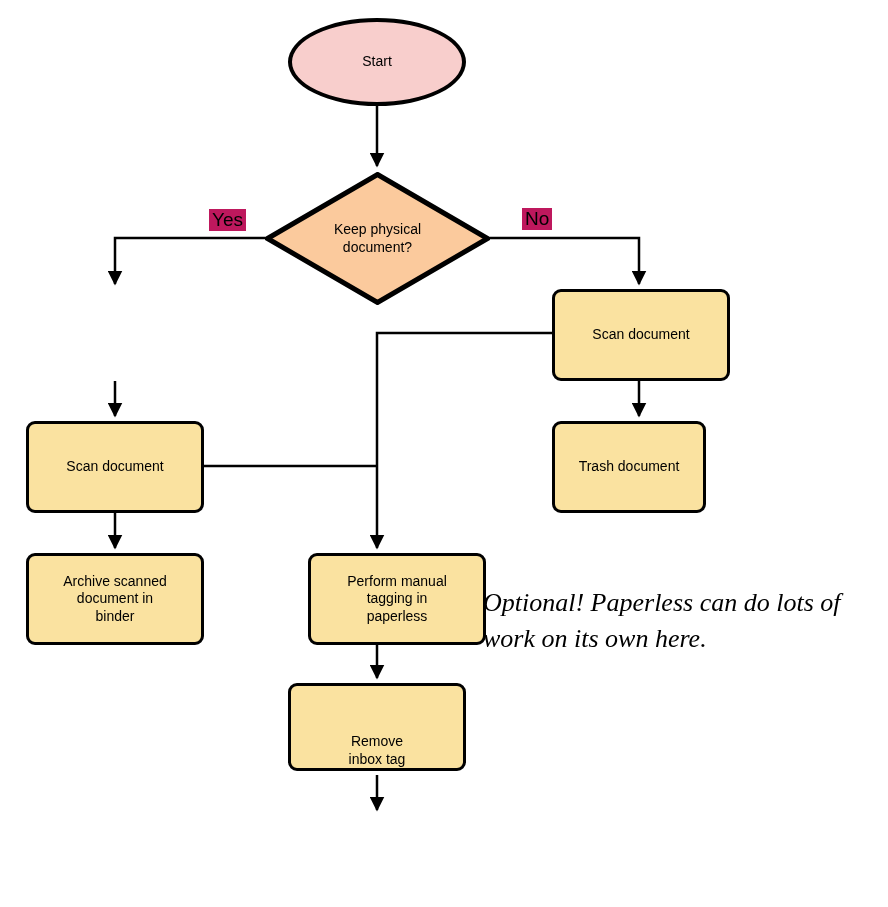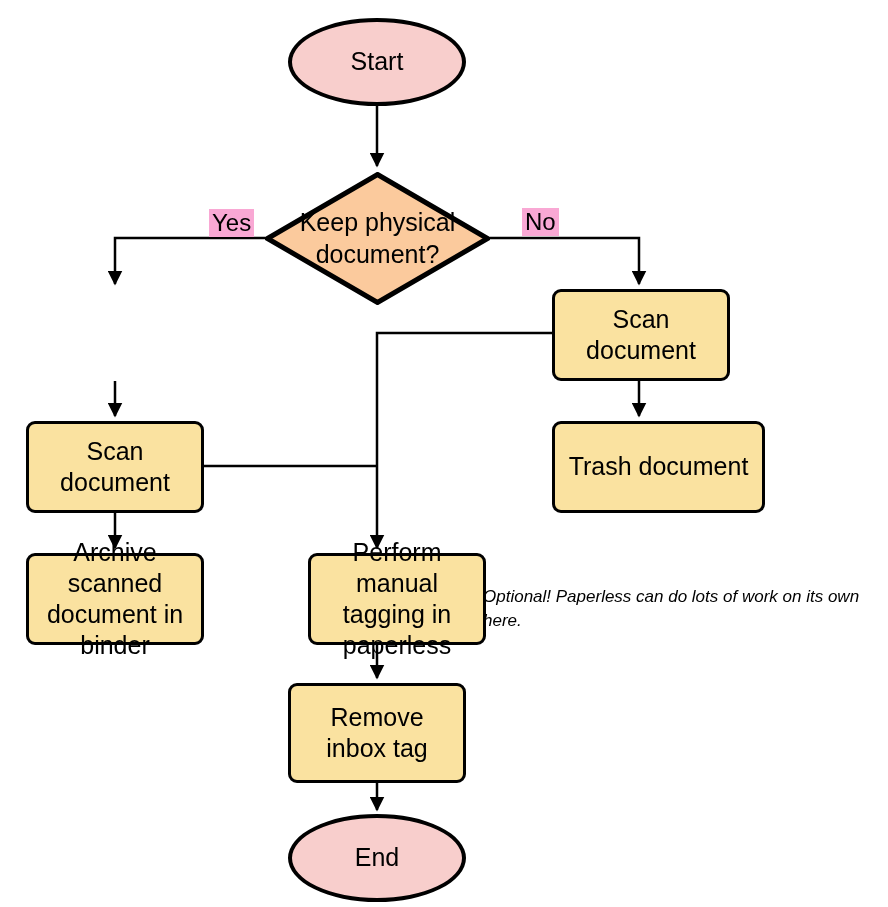--- a/index.html
+++ b/index.html
@@ -27,21 +27,21 @@
     pointer-events: none;
   }
   .node {
     position: absolute;
     box-sizing: border-box;
     display: flex;
     align-items: center;
     justify-content: center;
     text-align: center;
     color: #000000;
-    font-size: 25px;
+    font-size: 14px;
     line-height: 1.25;
     white-space: pre-line;
     z-index: 3;
   }
   .node.process {
     border: 3px solid #000000;
     border-radius: 9px;
     background: #fae2a0;
   }
   .node.terminator {
@@ -59,34 +59,35 @@
     top: 0;
     width: 100%;
     height: 100%;
   }
   .decision-label {
     position: relative;
     z-index: 2;
   }
   .edge-label {
     position: absolute;
-    font-size: 24px;
+    font-size: 19px;
     color: #000000;
-    background: #f9a8d4;
+    background: #be185d;
     padding: 0 3px;
     z-index: 4;
     white-space: nowrap;
   }
   .note {
     position: absolute;
-    font-size: 17px;
+    font-size: 26px;
     font-style: italic;
     color: #000000;
     line-height: 1.4;
     z-index: 4;
+    font-family: Liberation Serif, serif;
   }
 </style>
 </head>
 <body>
 
 <div id="canvas">
 
   <svg id="edges" width="888" height="907" viewBox="0 0 888 907" aria-hidden="true">
     <defs>
       <marker id="arrow" viewBox="0 0 10 10" refX="9" refY="5" markerWidth="6" markerHeight="6" orient="auto-start-reverse">
@@ -138,34 +139,31 @@
   <div class="node process" style="left:26px; top:553px; width:178px; height:92px;">
     <span>Archive scanned
 document in
 binder</span>
   </div>
 
   <div class="node process" style="left:552px; top:289px; width:178px; height:92px;">
     <span>Scan document</span>
   </div>
 
-  <div class="node process" style="left:552px; top:421px; width:213px; height:92px;">
+  <div class="node process" style="left:552px; top:421px; width:154px; height:92px;">
     <span>Trash document</span>
   </div>
 
   <div class="node process" style="left:288px; top:553px; width:178px; height:92px;margin-left:20px;">
     <span>Perform manual
 tagging in
 paperless</span>
   </div>
 
-  <div class="node process" style="left:288px; top:683px; width:178px; height:100px;">
+  <div class="node process" style="left:288px; top:683px; width:178px; height:88px;align-items:flex-end;">
     <span>Remove
 inbox tag</span>
   </div>
 
-  <div class="node terminator" style="left:288px; top:814px; width:178px; height:88px;">
-    <span>End</span>
-  </div>
 
   <div class="note" style="left:483px; top:585px; width:400px;">Optional! Paperless can do lots of work on its own here.</div>
 
 </div>
 
 </body></html>

